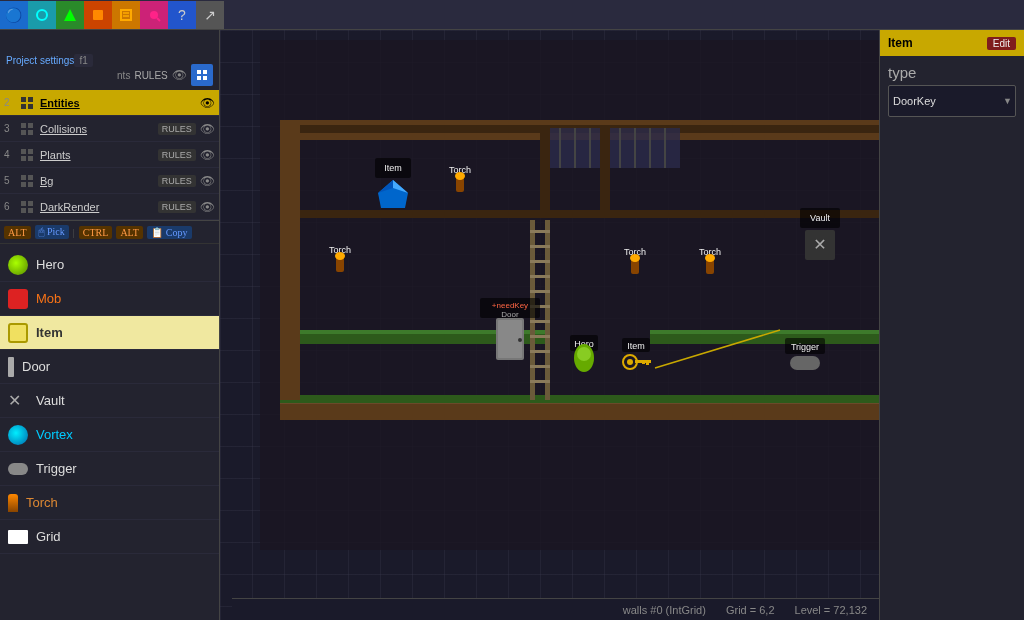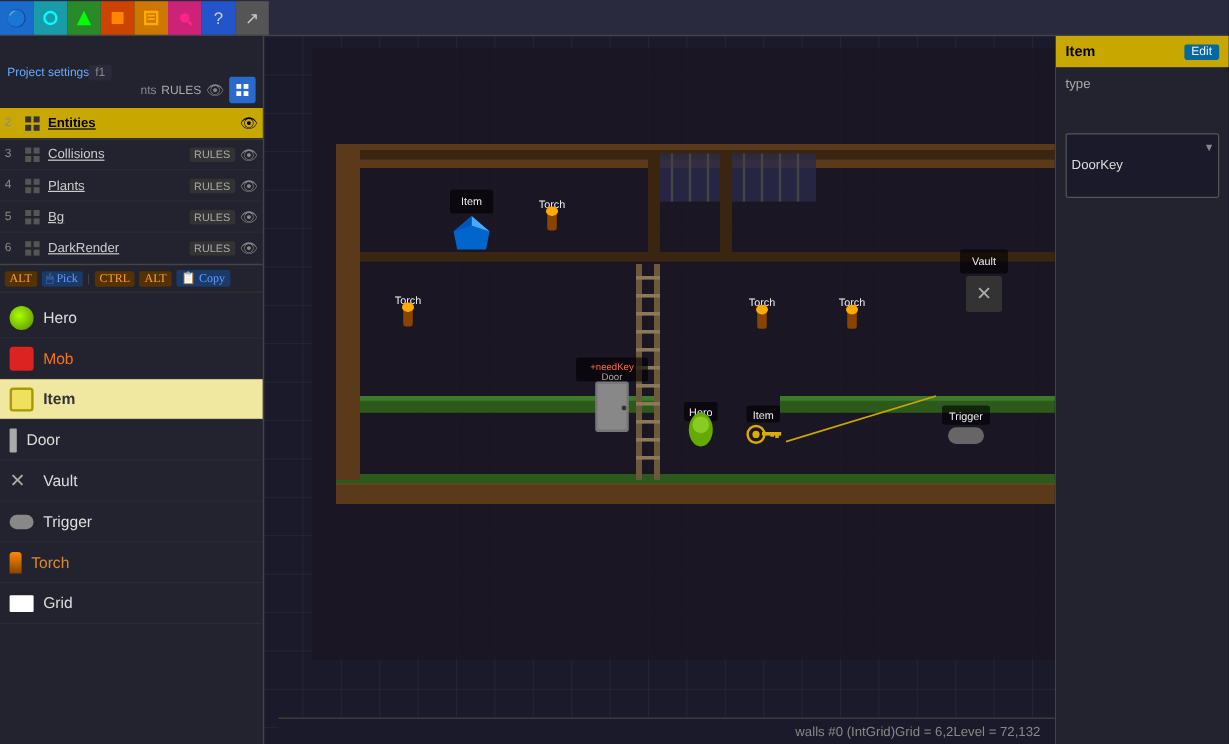--- a/index.html
+++ b/index.html
@@ -92,43 +92,42 @@
     #right-panel {
       width: 145px; min-width: 145px; background: #23232f;
       border-left: 1px solid #444; display: flex; flex-direction: column;
       padding: 0;
     }
     #item-editor-header {
       display: flex; align-items: center; justify-content: space-between;
       padding: 6px 8px; background: #c8a800; color: #000; font-weight: bold;
     }
     .edit-btn {
-      padding: 1px 6px; background: #0369a1; color: #eee; border: none;
+      padding: 1px 6px; background: #7f1d1d; color: #eee; border: none;
       font-size: 10px; border-radius: 2px; cursor: pointer;
     }
     #item-editor-body { padding: 8px; }
-    .field-label { color: #aaa; font-size: 11px; margin-bottom: 4px; }
+    .field-label { color: #aaa; font-size: 15px; margin-bottom: 4px; }
     .field-select {
-      width: 100%; padding: 20px 4px; background: #1a1a2a; border: 1px solid #555;
+      width: 100%; padding: 9px 4px; background: #1a1a2a; border: 1px solid #555;
       color: #ddd; font-size: 11px; border-radius: 2px; appearance: none;
       cursor: pointer;
-      margin-top: 31px;
     }
     .select-wrapper { position: relative; }
     .select-wrapper::after {
       content: '▼'; position: absolute; right: 4px; top: 50%; transform: translateY(-50%);
       font-size: 9px; color: #888; pointer-events: none;
     }
 
     
     #status-bar {
       position: absolute; bottom: 0; left: 12px; right: 0; height: 22px;
       background: #1a1a2a; border-top: 1px solid #444;
       display: flex; align-items: center; justify-content: flex-end;
-      padding: 0 12px; font-size: 11px; color: #888;
+      padding: 0 12px; gap: 20px; font-size: 11px; color: #888;
     }
 
     .proj-settings { font-size: 10px; color: #888; padding: 4px 6px; display: flex; align-items: center; justify-content: space-between; }
     .proj-tag { background: #2a2a3a; padding: 1px 5px; border-radius: 2px; font-size: 10px; }
   </style>
 </head>
 <body>
 
 <div id="top-toolbar">
   <div class="toolbar-btn blue">🔵</div>
@@ -292,20 +291,24 @@
       <div class="entity-item">
         <div class="entity-dot door"></div>
         <span class="entity-name">Door</span>
       </div>
 
       <div class="entity-item">
         <div class="entity-dot vault">✕</div>
         <span class="entity-name">Vault</span>
       </div>
 
+      <div class="entity-item">
+        <div class="entity-dot vortex"></div>
+        <span class="entity-name" style="color:#00ccff;">Vortex</span>
+      </div>
 
       <div class="entity-item">
         <div class="entity-dot trigger"></div>
         <span class="entity-name">Trigger</span>
       </div>
 
       <div class="entity-item">
         <div class="entity-dot torch"></div>
         <span class="entity-name" style="color:#dd8833;">Torch</span>
       </div>

